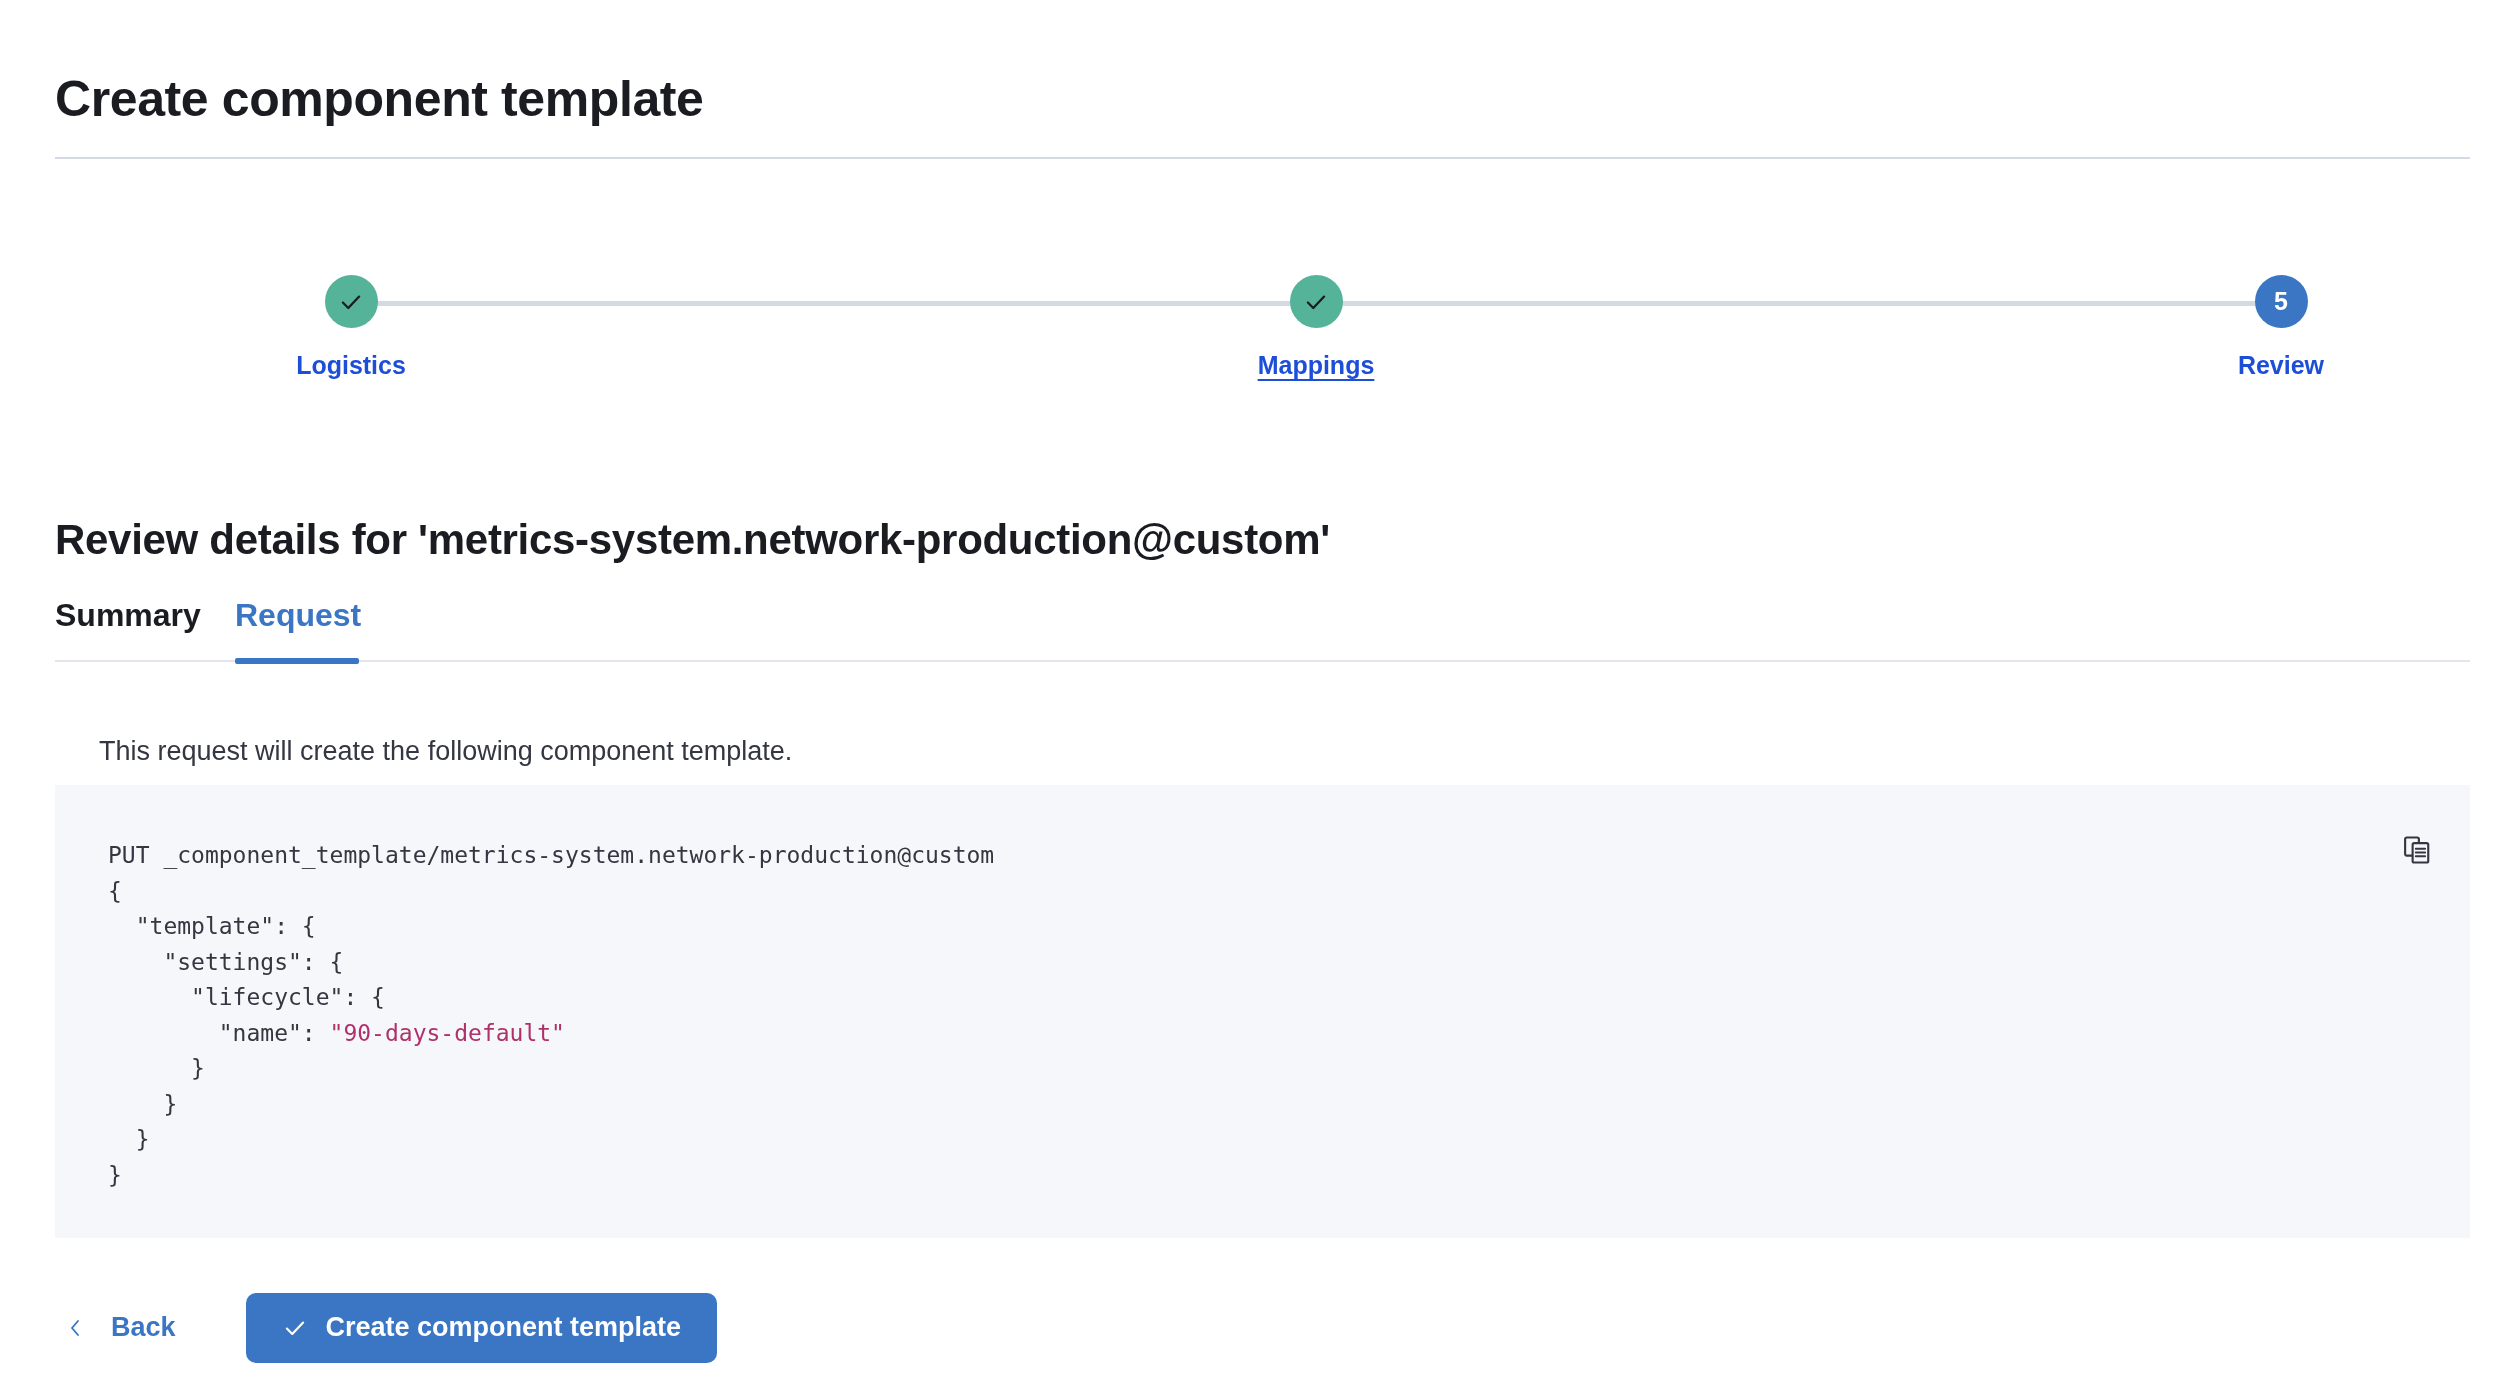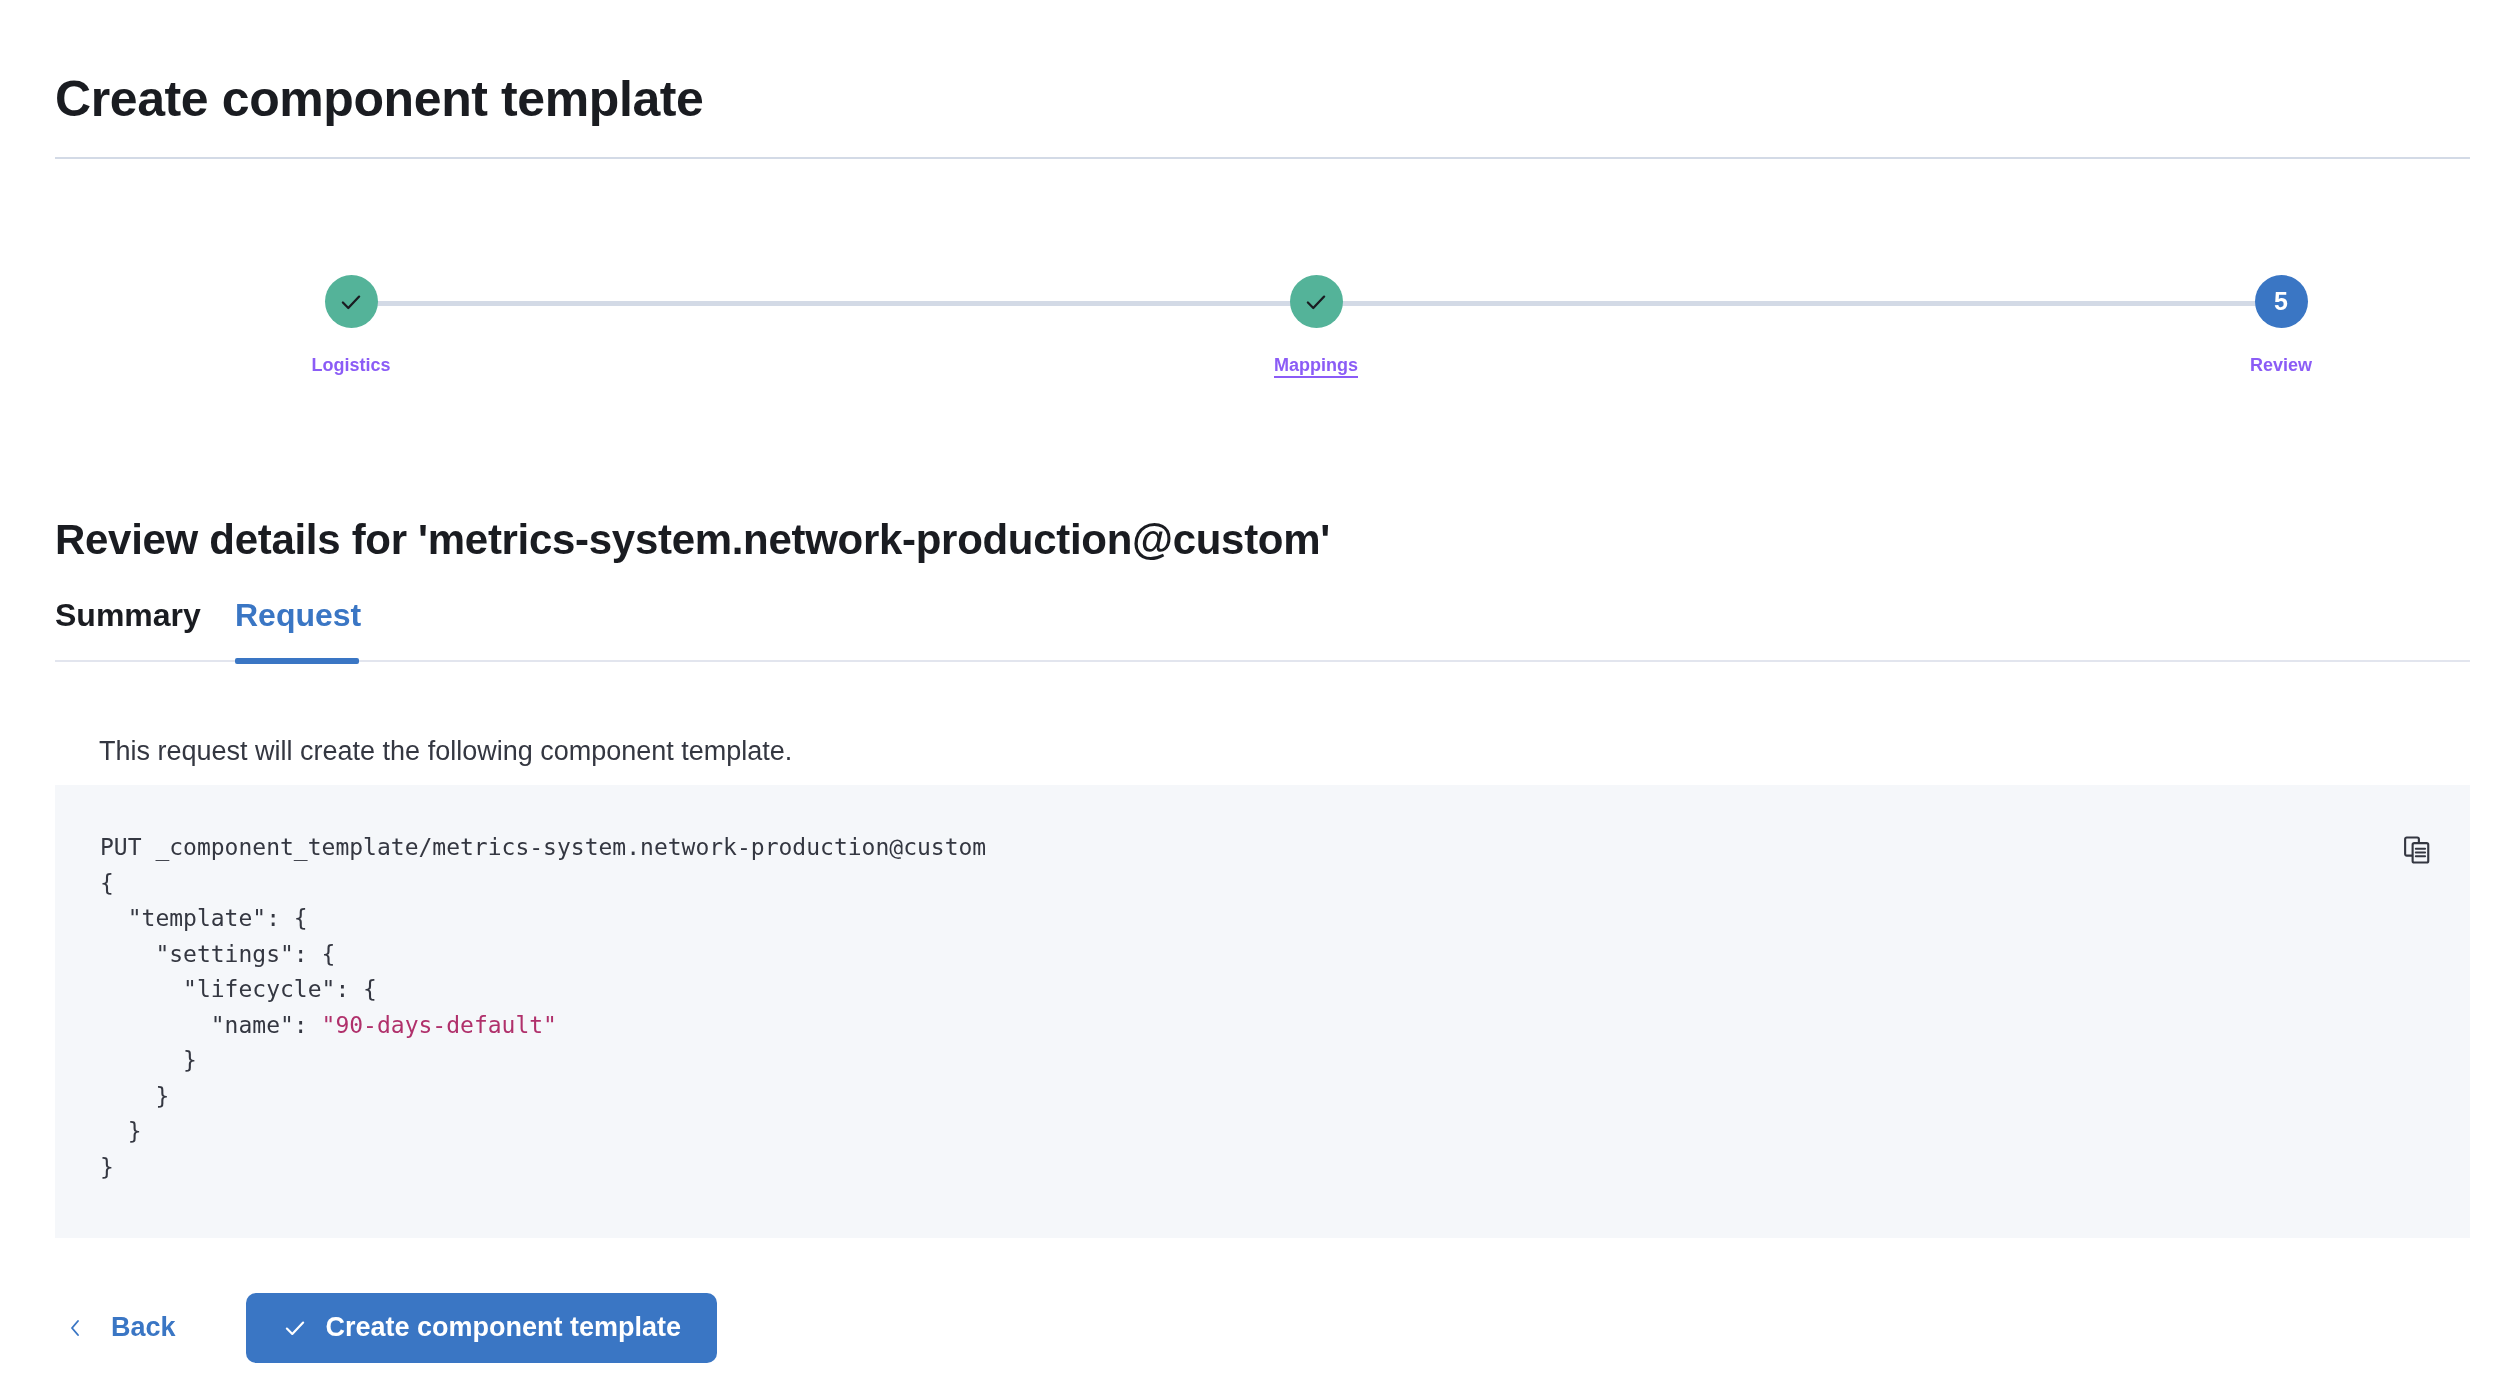--- a/index.html
+++ b/index.html
@@ -85,23 +85,23 @@
   .step-circle.current  { background: #3a76c4; }
   .step-circle svg { display: block; }
   .step-number {
     color: #ffffff;
     font-size: 25px;
     font-weight: 600;
     line-height: 1;
   }
   .step-label {
     margin-top: 22px;
-    font-size: 18px;
-    font-weight: 700;
-    color: #8b5cf6;
+    font-size: 25px;
+    font-weight: 700;
+    color: #1d4ed8;
     line-height: 30px;
     white-space: nowrap;
   }
   .step-label.hovered {
     text-decoration: underline;
     text-underline-offset: 5px;
     text-decoration-thickness: 2px;
   }
   .step-pos-1 { left: 296px; }
   .step-pos-2 { left: 779px; }
@@ -190,21 +190,21 @@
   }
   .code-content {
     position: absolute;
     left: 45px;
     top: 45px;
     font-family: "DejaVu Sans Mono", monospace;
     font-size: 23px;
     line-height: 35.5px;
     color: #343741;
     white-space: pre;
-    margin: 0;
+    margin: 8px;
   }
   .tok-str { color: #b0306b; }
   .copy-icon-btn {
     position: absolute;
     right: 30px;
     top: 42px;
     width: 46px;
     height: 46px;
     display: flex;
     align-items: center;

